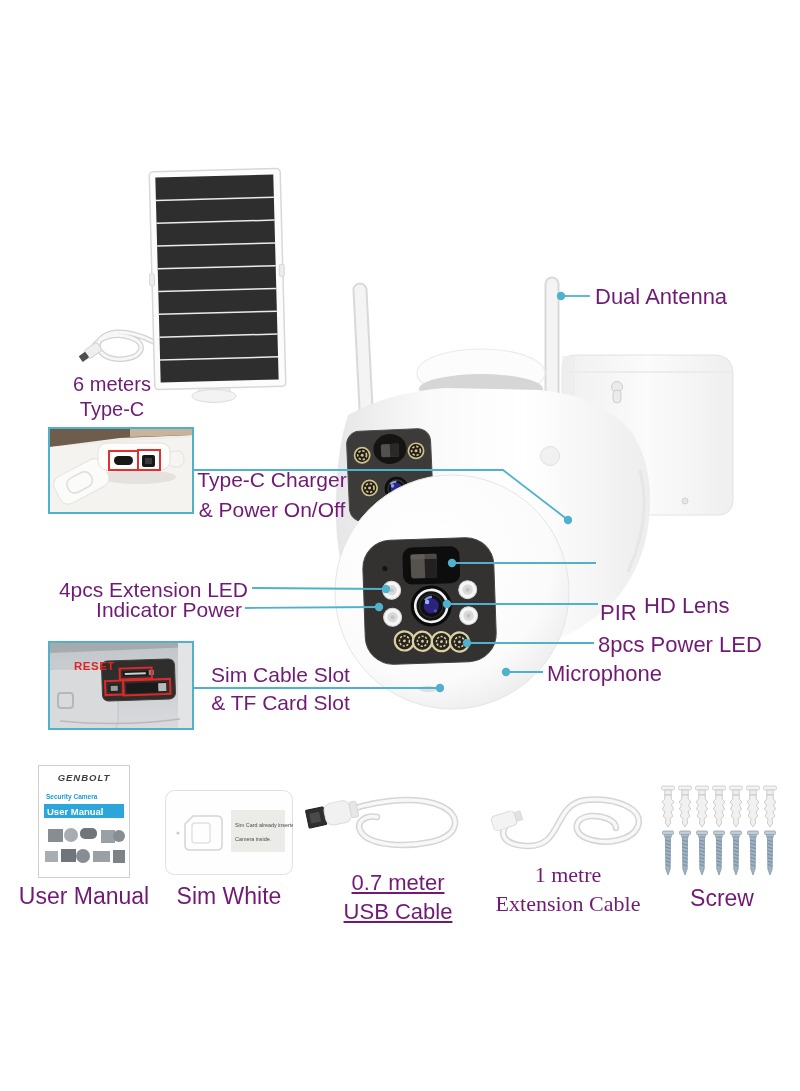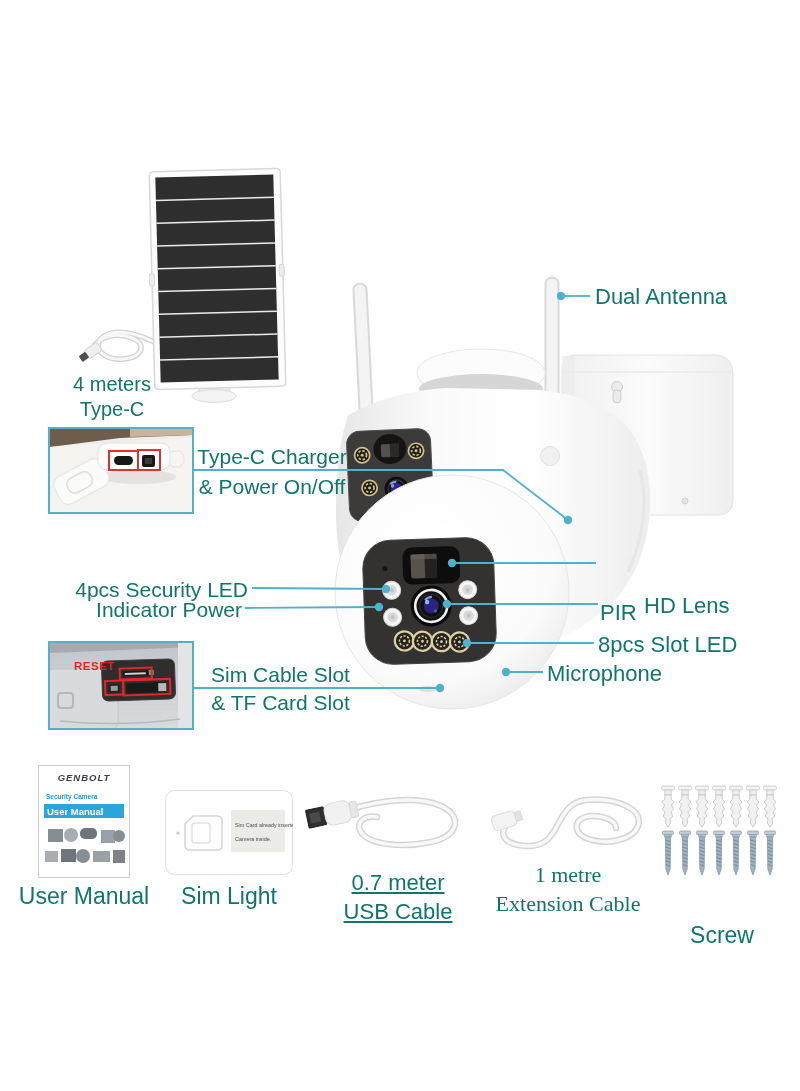--- a/index.html
+++ b/index.html
@@ -1,26 +1,26 @@
 <!DOCTYPE html>
 <html><head>
 <meta charset="utf-8">
 <style>
   html,body{margin:0;padding:0;background:#fff;}
   .stage{position:relative;width:800px;height:1091px;background:#ffffff;overflow:hidden;
          font-family:"Liberation Sans",sans-serif;color:#1f1f1f;}
   .layer{position:absolute;}
-  .lbl{position:absolute;color:#0f766e;white-space:nowrap;z-index:6;}
+  .lbl{position:absolute;color:#701a75;white-space:nowrap;z-index:6;}
   .lbl.center{text-align:center;}
   .lbl.right{text-align:right;}
   .f20{font-size:20px;line-height:25px;}
   .f21{font-size:21px;line-height:27px;}
   .f22{font-size:22px;line-height:28px;}
   .f23{font-size:23px;line-height:29px;}
-  .two{line-height:30px;}
+  .two{line-height:30px;margin-top:23px;}
   .inset{position:absolute;border:2px solid #4FB1CB;box-sizing:border-box;background:#0f172a;z-index:4;}
   .reset-txt{position:absolute;left:24px;top:17px;color:#e02525;font-weight:bold;
              font-size:11.5px;letter-spacing:.5px;z-index:5;}
   svg{display:block;}
   .overlay{position:absolute;left:0;top:0;z-index:5;pointer-events:none;}
 </style>
 </head>
 <body>
 
 <div class="stage">
@@ -287,37 +287,37 @@
       <circle cx="379" cy="607" r="4.2"></circle>
       <circle cx="452" cy="563" r="4.2"></circle>
       <circle cx="447" cy="604" r="4.2"></circle>
       <circle cx="467" cy="643" r="4.2"></circle>
       <circle cx="506" cy="672" r="4.2"></circle>
       <circle cx="440" cy="688" r="4.2"></circle>
     </g>
   </svg>
 
   <div class="lbl center f20" style="left:58px;top:372px;width:108px;">
-    <div>4 meters</div>
+    <div>6 meters</div>
     <div>Type-C</div>
   </div>
 
   <div class="lbl f22" style="left:595px;top:283px;">Dual Antenna</div>
 
   <div class="lbl center f21 two" style="left:196px;top:442px;width:152px;">
     <div>Type-C Charger</div>
     <div>&amp; Power On/Off</div>
   </div>
 
-  <div class="lbl right f21" style="left:40px;top:576px;width:208px;">4pcs Security LED</div>
+  <div class="lbl right f21" style="left:40px;top:576px;width:208px;">4pcs Extension LED</div>
   <div class="lbl right f21" style="left:40px;top:596px;width:202px;">Indicator Power</div>
 
   <div class="lbl f22" style="left:600px;top:551px;margin-top:48px;">PIR</div>
   <div class="lbl f22" style="left:602px;top:592px;margin-left:42px;">HD Lens</div>
-  <div class="lbl f22" style="left:598px;top:631px;">8pcs Slot LED</div>
+  <div class="lbl f22" style="left:598px;top:631px;">8pcs Power LED</div>
   <div class="lbl f22" style="left:547px;top:660px;text-align:right;">Microphone</div>
 
   <div class="lbl center f21" style="left:203px;top:661px;width:155px;line-height:28px;">
     <div>Sim Cable Slot</div>
     <div>&amp; TF Card Slot</div>
   </div>
 
   <svg class="layer" style="left:38px;top:765px;z-index:1;" width="92" height="113" viewBox="0 0 92 113">
     <rect x="0.5" y="0.5" width="91" height="112" fill="#ffffff" stroke="#cfcfcf"></rect>
     <text x="46" y="16" text-anchor="middle" font-family="Liberation Sans, sans-serif" font-size="9.5" font-weight="bold" font-style="italic" fill="#3a3f44" letter-spacing="1">GENBOLT</text>
@@ -403,24 +403,24 @@
     <use href="#screw" x="13" y="51"></use>
       <use href="#screw" x="30" y="51"></use>
       <use href="#screw" x="47" y="51"></use>
     <use href="#screw" x="64" y="51"></use>
       <use href="#screw" x="81" y="51"></use>
       <use href="#screw" x="98" y="51"></use>
     <use href="#screw" x="115" y="51"></use>
   </svg>
 
   <div class="lbl center f23" style="left:14px;top:882px;width:140px;">User Manual</div>
-  <div class="lbl center f23" style="left:168px;top:882px;width:122px;">Sim Light</div>
+  <div class="lbl center f23" style="left:168px;top:882px;width:122px;">Sim White</div>
   <div class="lbl center f22" style="left:327px;top:868px;width:142px;line-height:29px;text-decoration:underline;">
     <div>0.7 meter</div>
     <div>USB Cable</div>
   </div>
   <div class="lbl center f22" style="left:488px;top:860px;width:160px;line-height:29px;font-family:Liberation Serif, serif;">
     <div>1 metre</div>
     <div>Extension Cable</div>
   </div>
-  <div class="lbl center f23" style="left:662px;top:884px;width:120px;margin-top:37px;">Screw</div>
+  <div class="lbl center f23" style="left:662px;top:884px;width:120px;">Screw</div>
 
 </div>
 
 </body></html>

